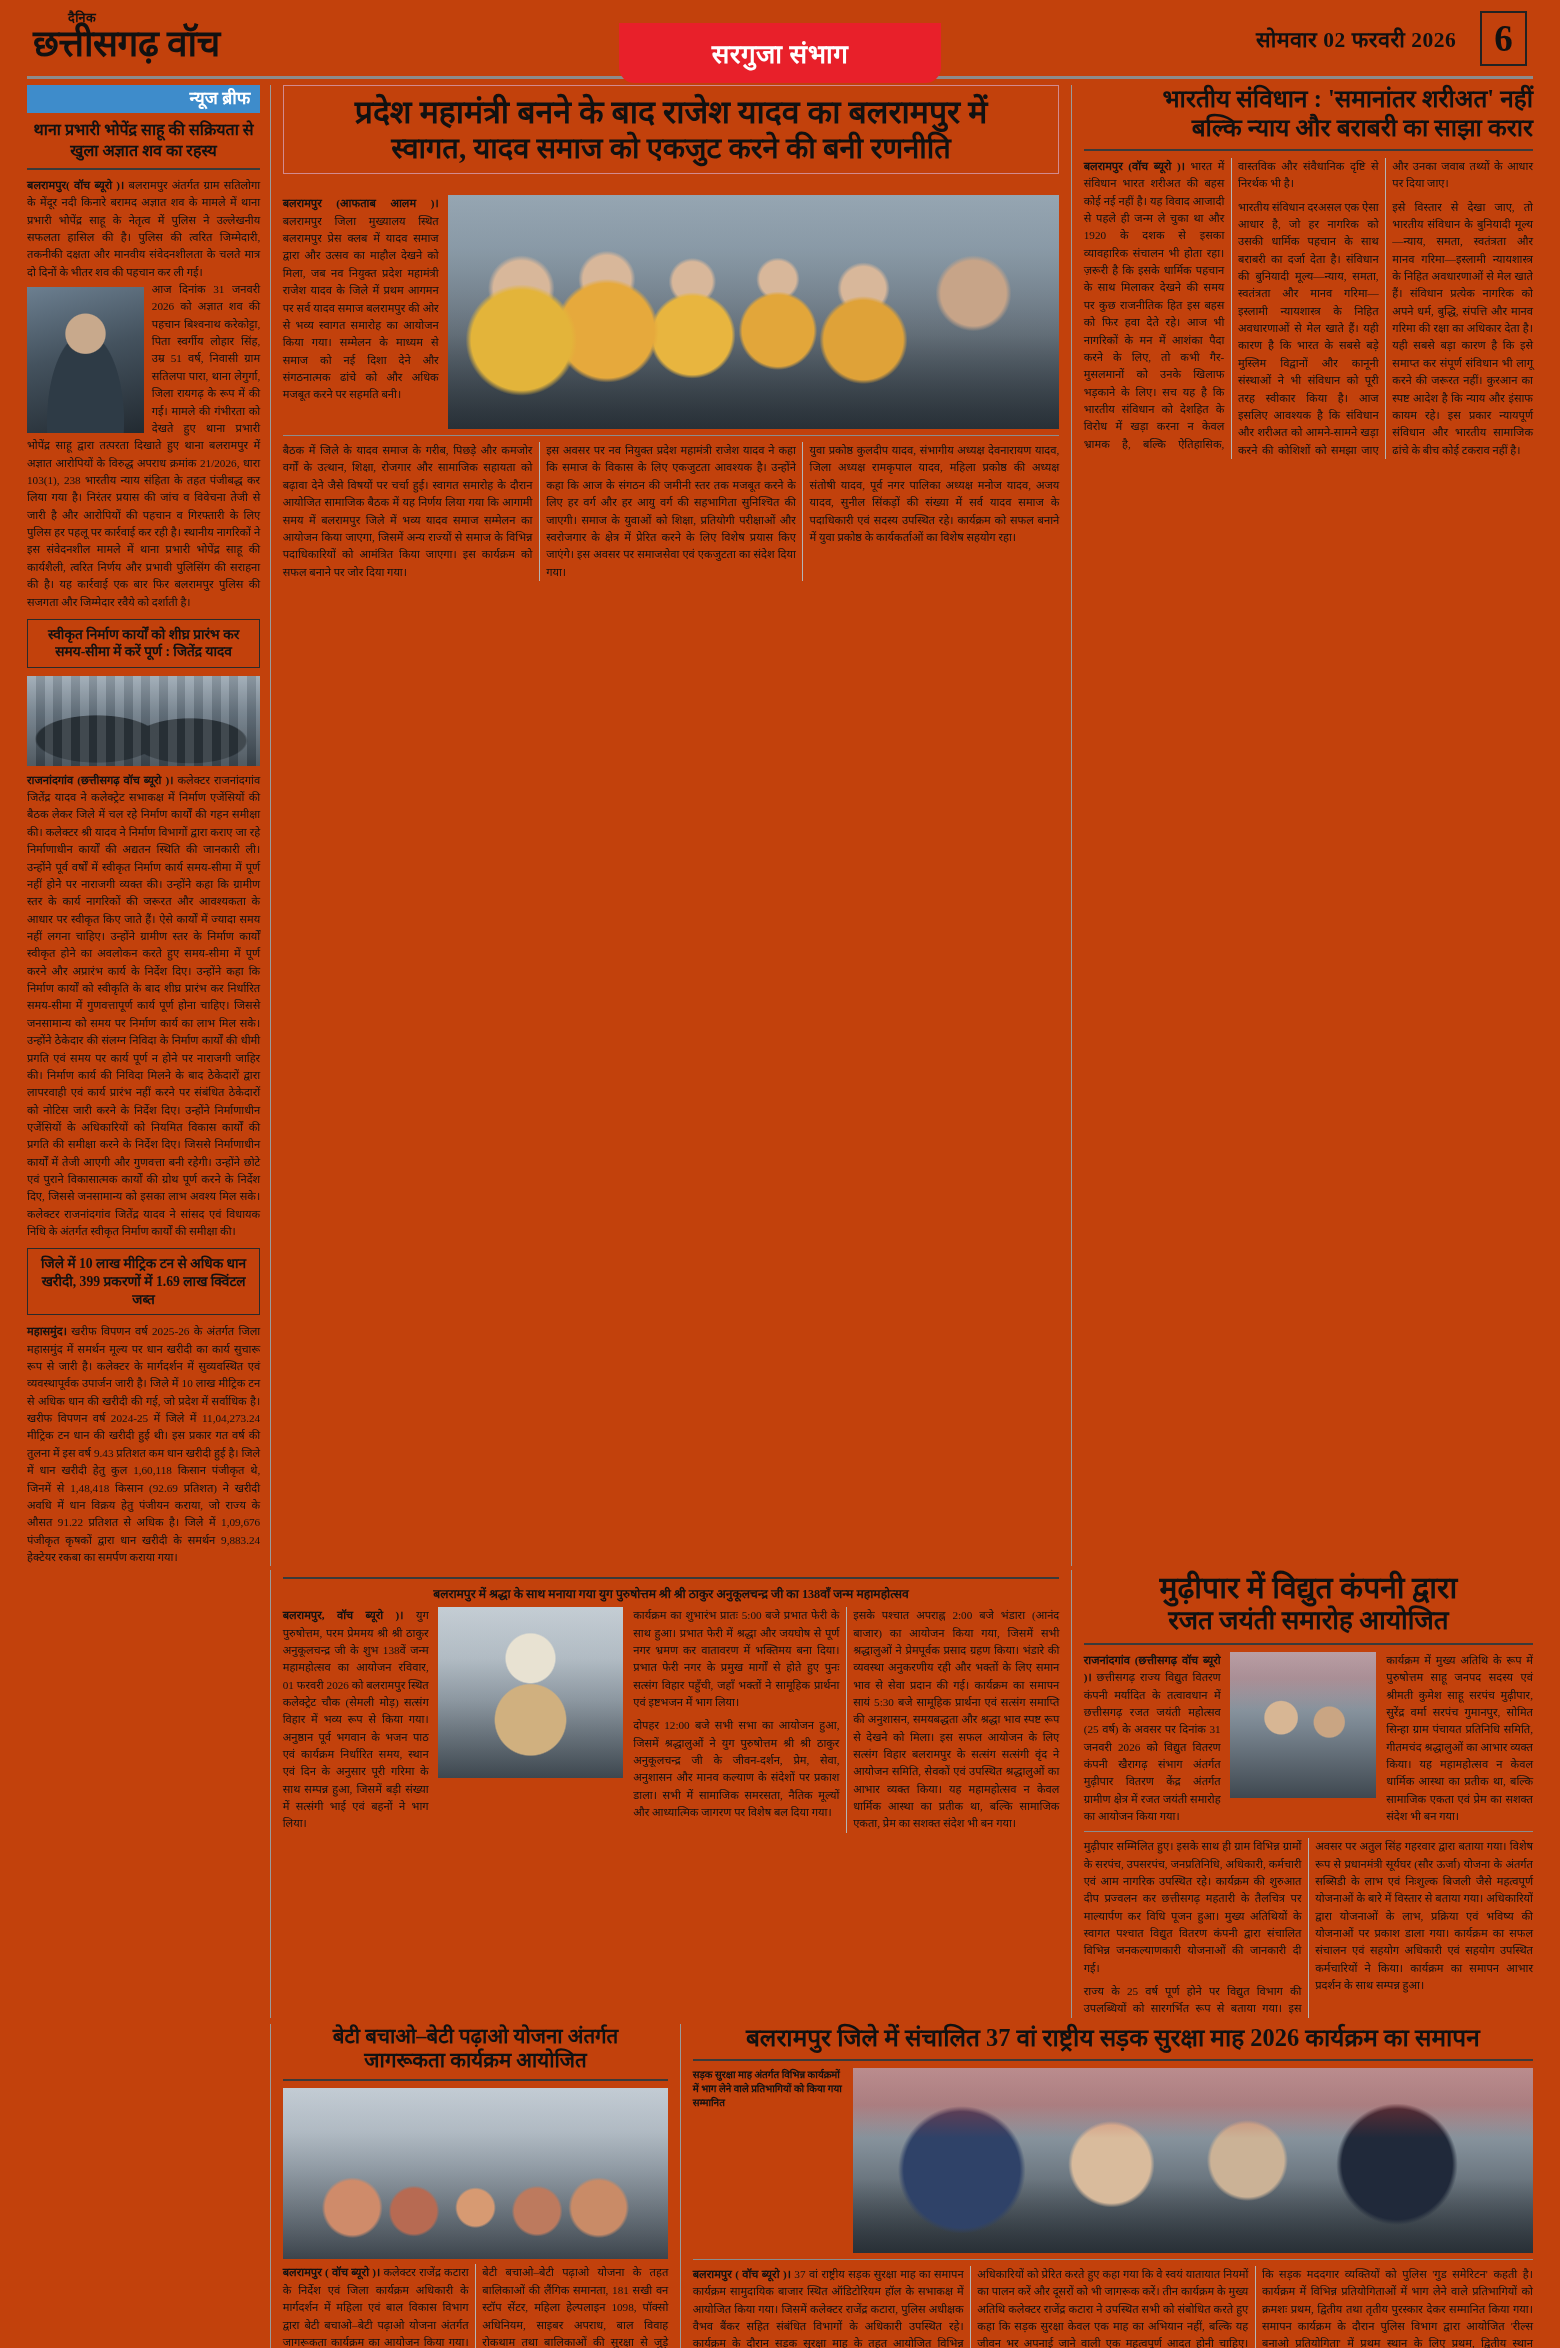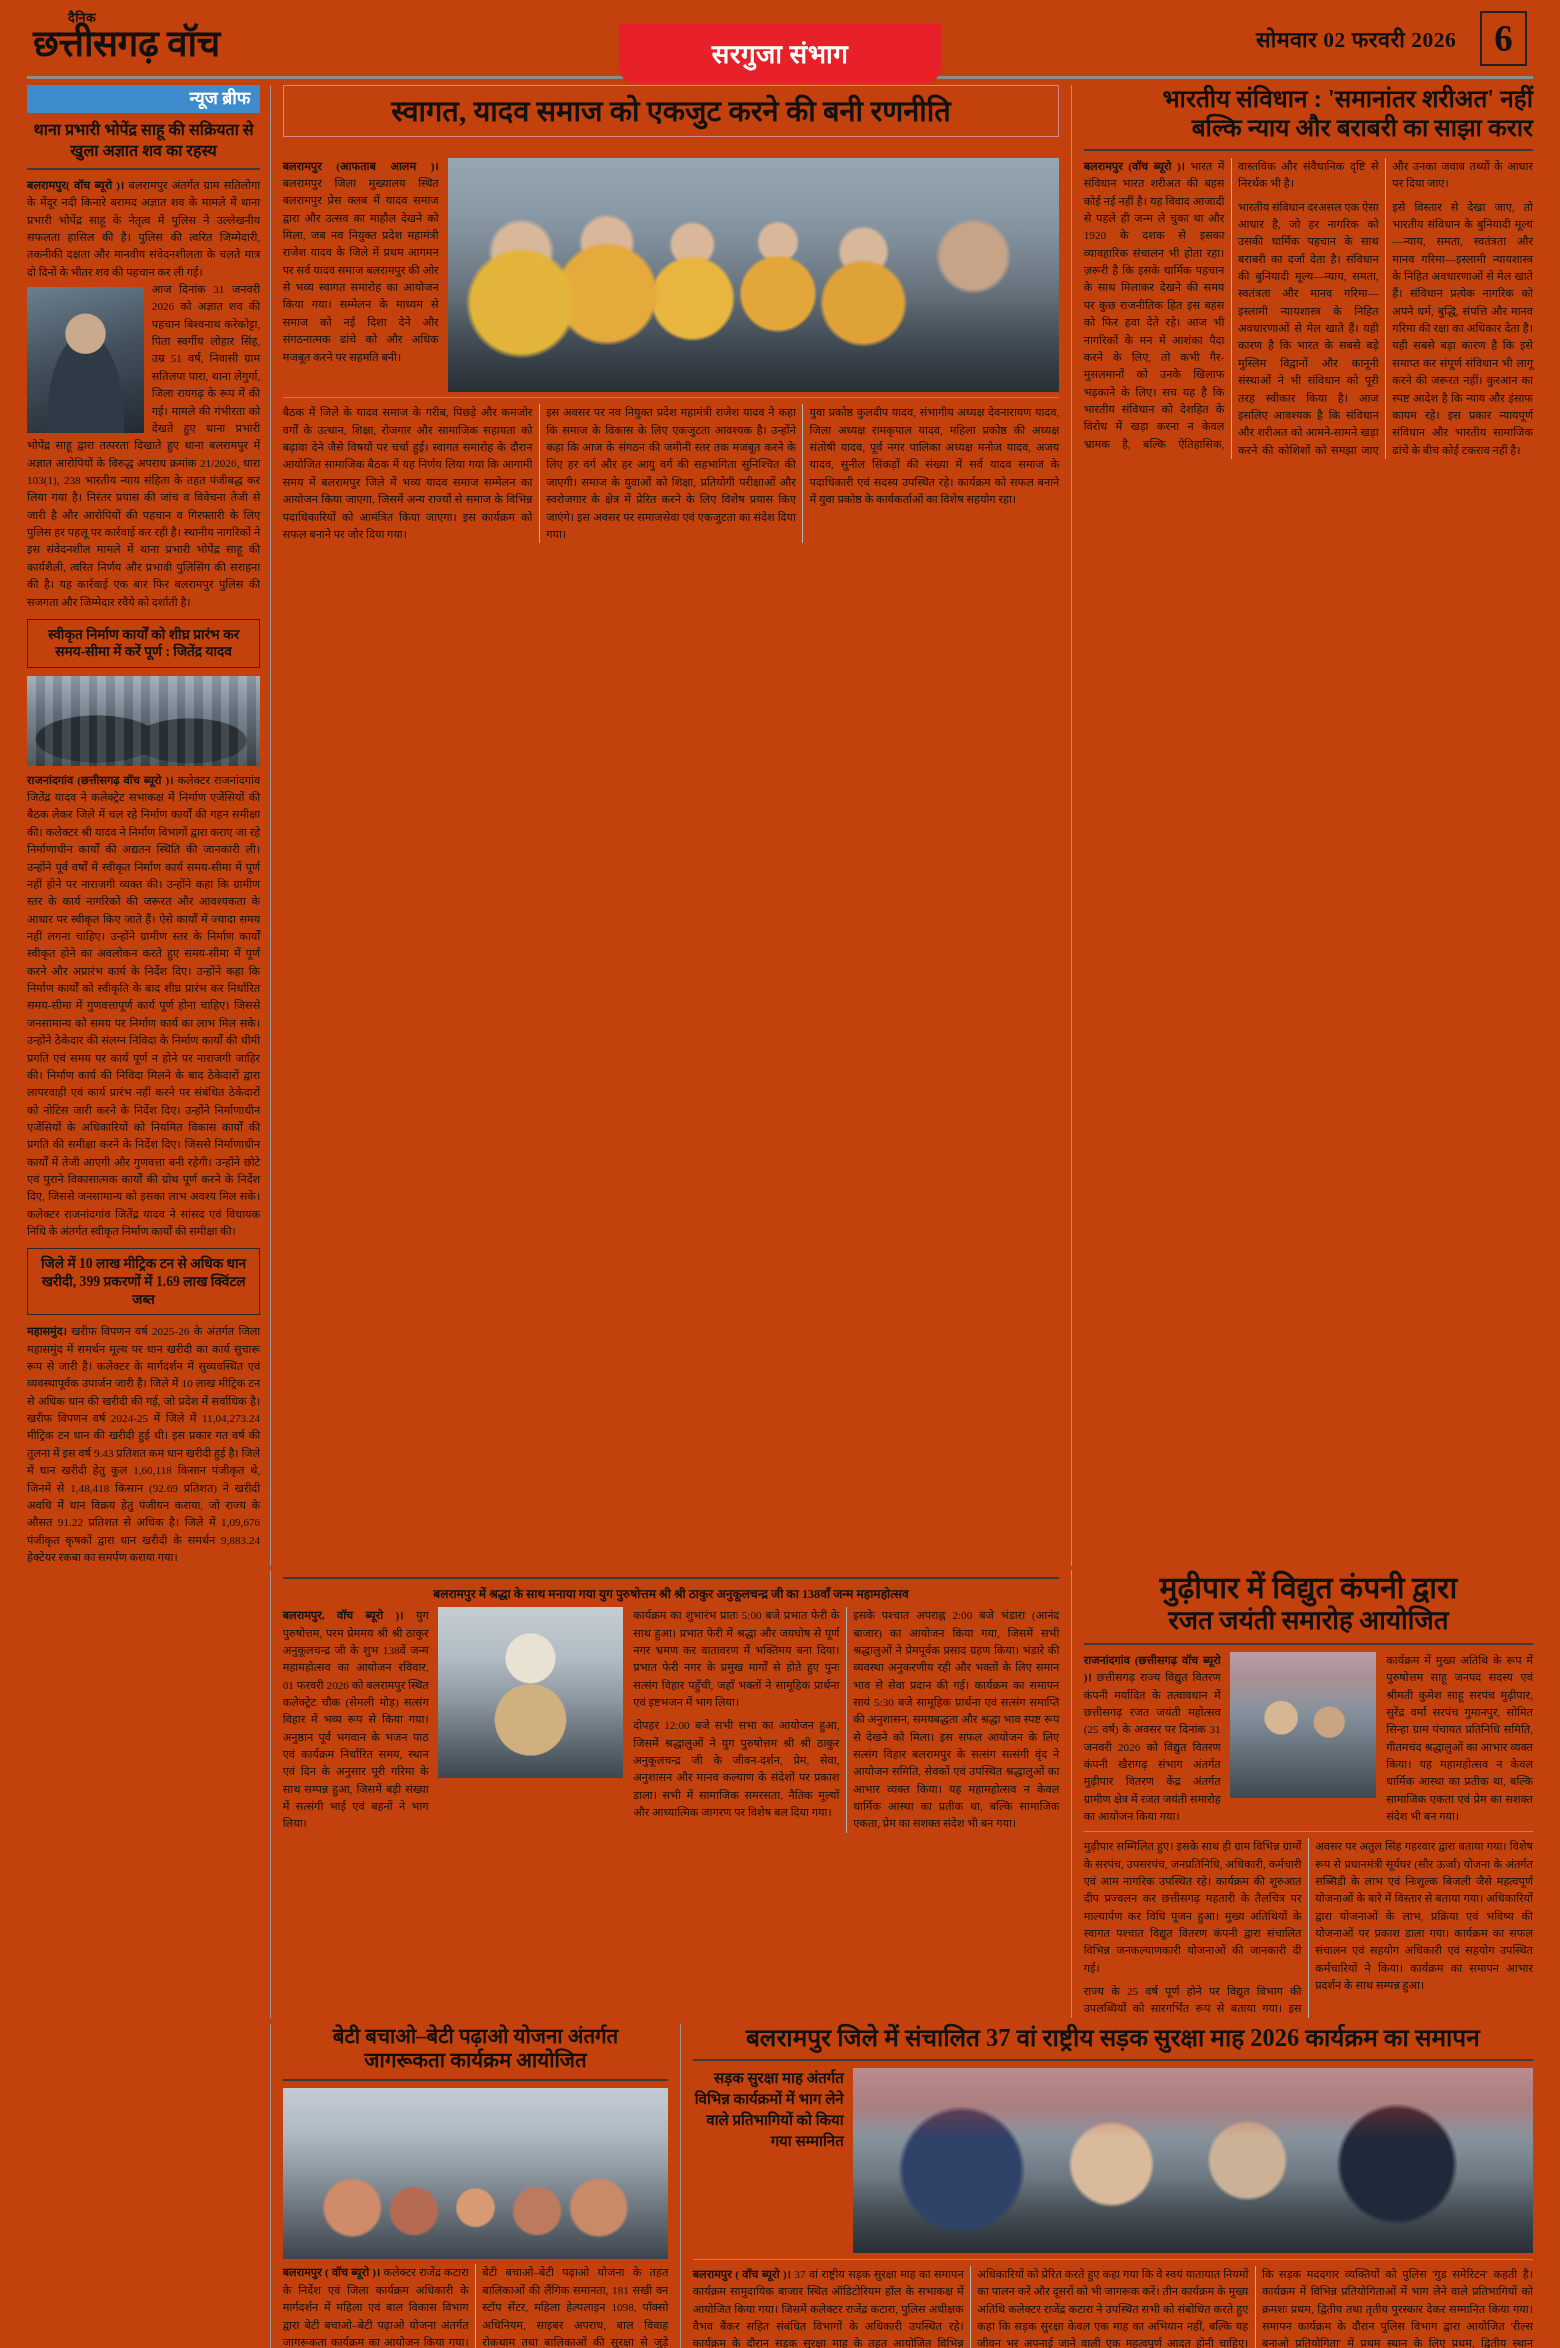--- a/index.html
+++ b/index.html
@@ -57,21 +57,21 @@
 
   .center-hl-1{font-size:32px;text-align:center;}
   .center-hl-2{font-size:29px;text-align:center;}
   .right-hl{font-size:24.4px;text-align:right;}
 
   .cols2{column-count:2;column-gap:13.7px;column-rule:1px solid #b4b4b4;}
   .cols3{column-count:3;column-gap:13.7px;column-rule:1px solid #b4b4b4;}
 
   .redbox{border:1px solid #d28a8f;padding:7.8px 9.8px;box-sizing:border-box;}
   .subcap{font-size:12.2px;font-weight:bold;line-height:1.35;text-align:center;}
-  .blockquote{font-size:15px;font-weight:bold;line-height:1.4;text-align:right;}
+  .blockquote{font-size:10px;font-weight:bold;line-height:1.4;text-align:left;}
 
   .row{display:flex;gap:9.8px;}
 </style>
 </head>
 <body>
 
 <div class="page">
 
   <div class="masthead">
     <div class="logo-wrap">
@@ -130,20 +130,21 @@
       </div>
 
       <div class="kicker">
         <span class="lead">महासमुंद।</span>
         <span>खरीफ विपणन वर्ष 2025‑26 के अंतर्गत जिला महासमुंद में समर्थन मूल्य पर धान खरीदी का कार्य सुचारू रूप से जारी है। कलेक्टर के मार्गदर्शन में सुव्यवस्थित एवं व्यवस्थापूर्वक उपार्जन जारी है। जिले में 10 लाख मीट्रिक टन से अधिक धान की खरीदी की गई, जो प्रदेश में सर्वाधिक है। खरीफ विपणन वर्ष 2024‑25 में जिले में 11,04,273.24 मीट्रिक टन धान की खरीदी हुई थी। इस प्रकार गत वर्ष की तुलना में इस वर्ष 9.43 प्रतिशत कम धान खरीदी हुई है। जिले में धान खरीदी हेतु कुल 1,60,118 किसान पंजीकृत थे, जिनमें से 1,48,418 किसान (92.69 प्रतिशत) ने खरीदी अवधि में धान विक्रय हेतु पंजीयन कराया, जो राज्य के औसत 91.22 प्रतिशत से अधिक है। जिले में 1,09,676 पंजीकृत कृषकों द्वारा धान खरीदी के समर्थन 9,883.24 हेक्टेयर रकबा का समर्पण कराया गया।</span>
       </div>
     </div>
 
     <div class="col col-mid">
       <div class="redbox">
+        <div class="hl center-hl-1">प्रदेश महामंत्री बनने के बाद राजेश यादव का बलरामपुर में</div>
         <div class="hl center-hl-2">स्वागत, यादव समाज को एकजुट करने की बनी रणनीति</div>
       </div>
 
       <div class="row" style="margin-top:21px;">
         <div style="width:156px;">
           <div class="kicker">
             <span class="lead">बलरामपुर (आफताब आलम )।</span>
             <span>बलरामपुर जिला मुख्यालय स्थित बलरामपुर प्रेस क्लब में यादव समाज द्वारा और उत्सव का माहौल देखने को मिला, जब नव नियुक्त प्रदेश महामंत्री राजेश यादव के जिले में प्रथम आगमन पर सर्व यादव समाज बलरामपुर की ओर से भव्य स्वागत समारोह का आयोजन किया गया। सम्मेलन के माध्यम से समाज को नई दिशा देने और संगठनात्मक ढांचे को और अधिक मजबूत करने पर सहमति बनी।</span>
           </div>
         </div>

